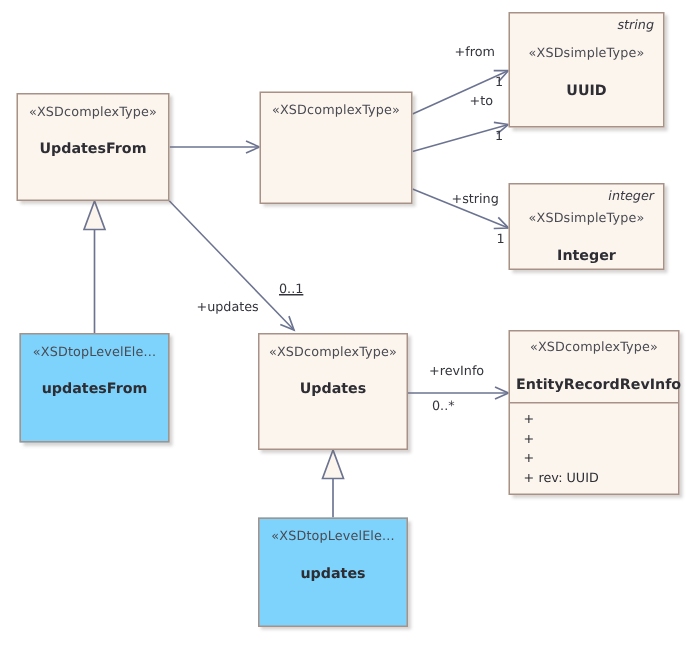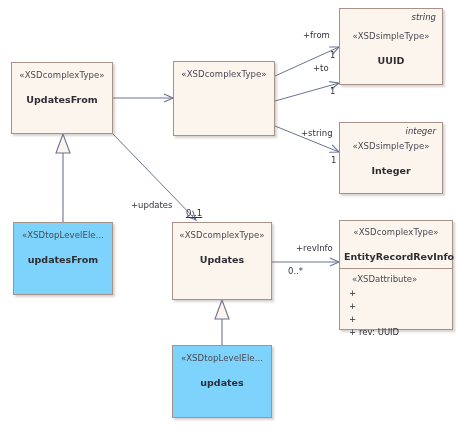--- a/index.html
+++ b/index.html
@@ -136,23 +136,23 @@
   <div class="elabel" style="left:303px;top:30px;">+from</div>
   <div class="mult" style="left:330px;top:50px;">1</div>
 
   <div class="elabel" style="left:313px;top:63px;">+to</div>
   <div class="mult" style="left:330px;top:86px;">1</div>
 
   <div class="elabel" style="left:301px;top:128px;">+string</div>
   <div class="mult" style="left:331px;top:155px;">1</div>
 
   <div class="elabel" style="left:131px;top:200px;">+updates</div>
-  <div class="mult" style="left:186px;top:208px;text-decoration:underline;">0..1</div>
-
-  <div class="elabel" style="left:296px;top:243px;">+revInfo</div>
+  <div class="mult" style="left:186px;top:188px;text-decoration:underline;">0..1</div>
+
+  <div class="elabel" style="left:286px;top:243px;">+revInfo</div>
   <div class="mult" style="left:288px;top:266px;">0..*</div>
 
   <div class="node tan" style="left:11px;top:62px;width:102px;height:72px;">
     <div class="hdr">
       <div class="stereo">«XSDcomplexType»</div>
       <div class="nm">UpdatesFrom</div>
     </div>
   </div>
 
   <div class="node tan" style="left:173px;top:61px;width:102px;height:75px;">
@@ -162,21 +162,21 @@
   </div>
 
   <div class="node tan" style="left:339px;top:8px;width:104px;height:77px;">
     <div class="corner-type">string</div>
     <div class="hdr" style="padding-top:22px;">
       <div class="stereo">«XSDsimpleType»</div>
       <div class="nm">UUID</div>
     </div>
   </div>
 
-  <div class="node tan" style="left:339px;top:122px;width:104px;height:72px;">
+  <div class="node tan" style="left:339px;top:122px;width:104px;height:58px;">
     <div class="corner-type">integer</div>
     <div class="hdr" style="padding-top:18px;">
       <div class="stereo">«XSDsimpleType»</div>
       <div class="nm">Integer</div>
     </div>
   </div>
 
   <div class="node white" style="left:13px;top:222px;width:100px;height:73px;">
     <div class="hdr">
       <div class="stereo">«XSDtopLevelEle...</div>
@@ -198,21 +198,20 @@
     </div>
   </div>
 
   <div class="node tan" style="left:339px;top:220px;width:114px;height:110px;">
     <div class="hdr" style="padding:6px 4px 5px 4px;">
       <div class="stereo">«XSDcomplexType»</div>
       <div class="nm">EntityRecordRevInfo</div>
     </div>
     <div class="divider"></div>
     <div class="attr-section">
-      <div class="attr-stereo">«XSDattribute»</div>
 
       <div class="attr-row">
         <span class="attr-vis">+</span>
       </div>
       <div class="attr-row">
         <span class="attr-vis">+</span>
       </div>
       <div class="attr-row">
         <span class="attr-vis">+</span>
       </div>

